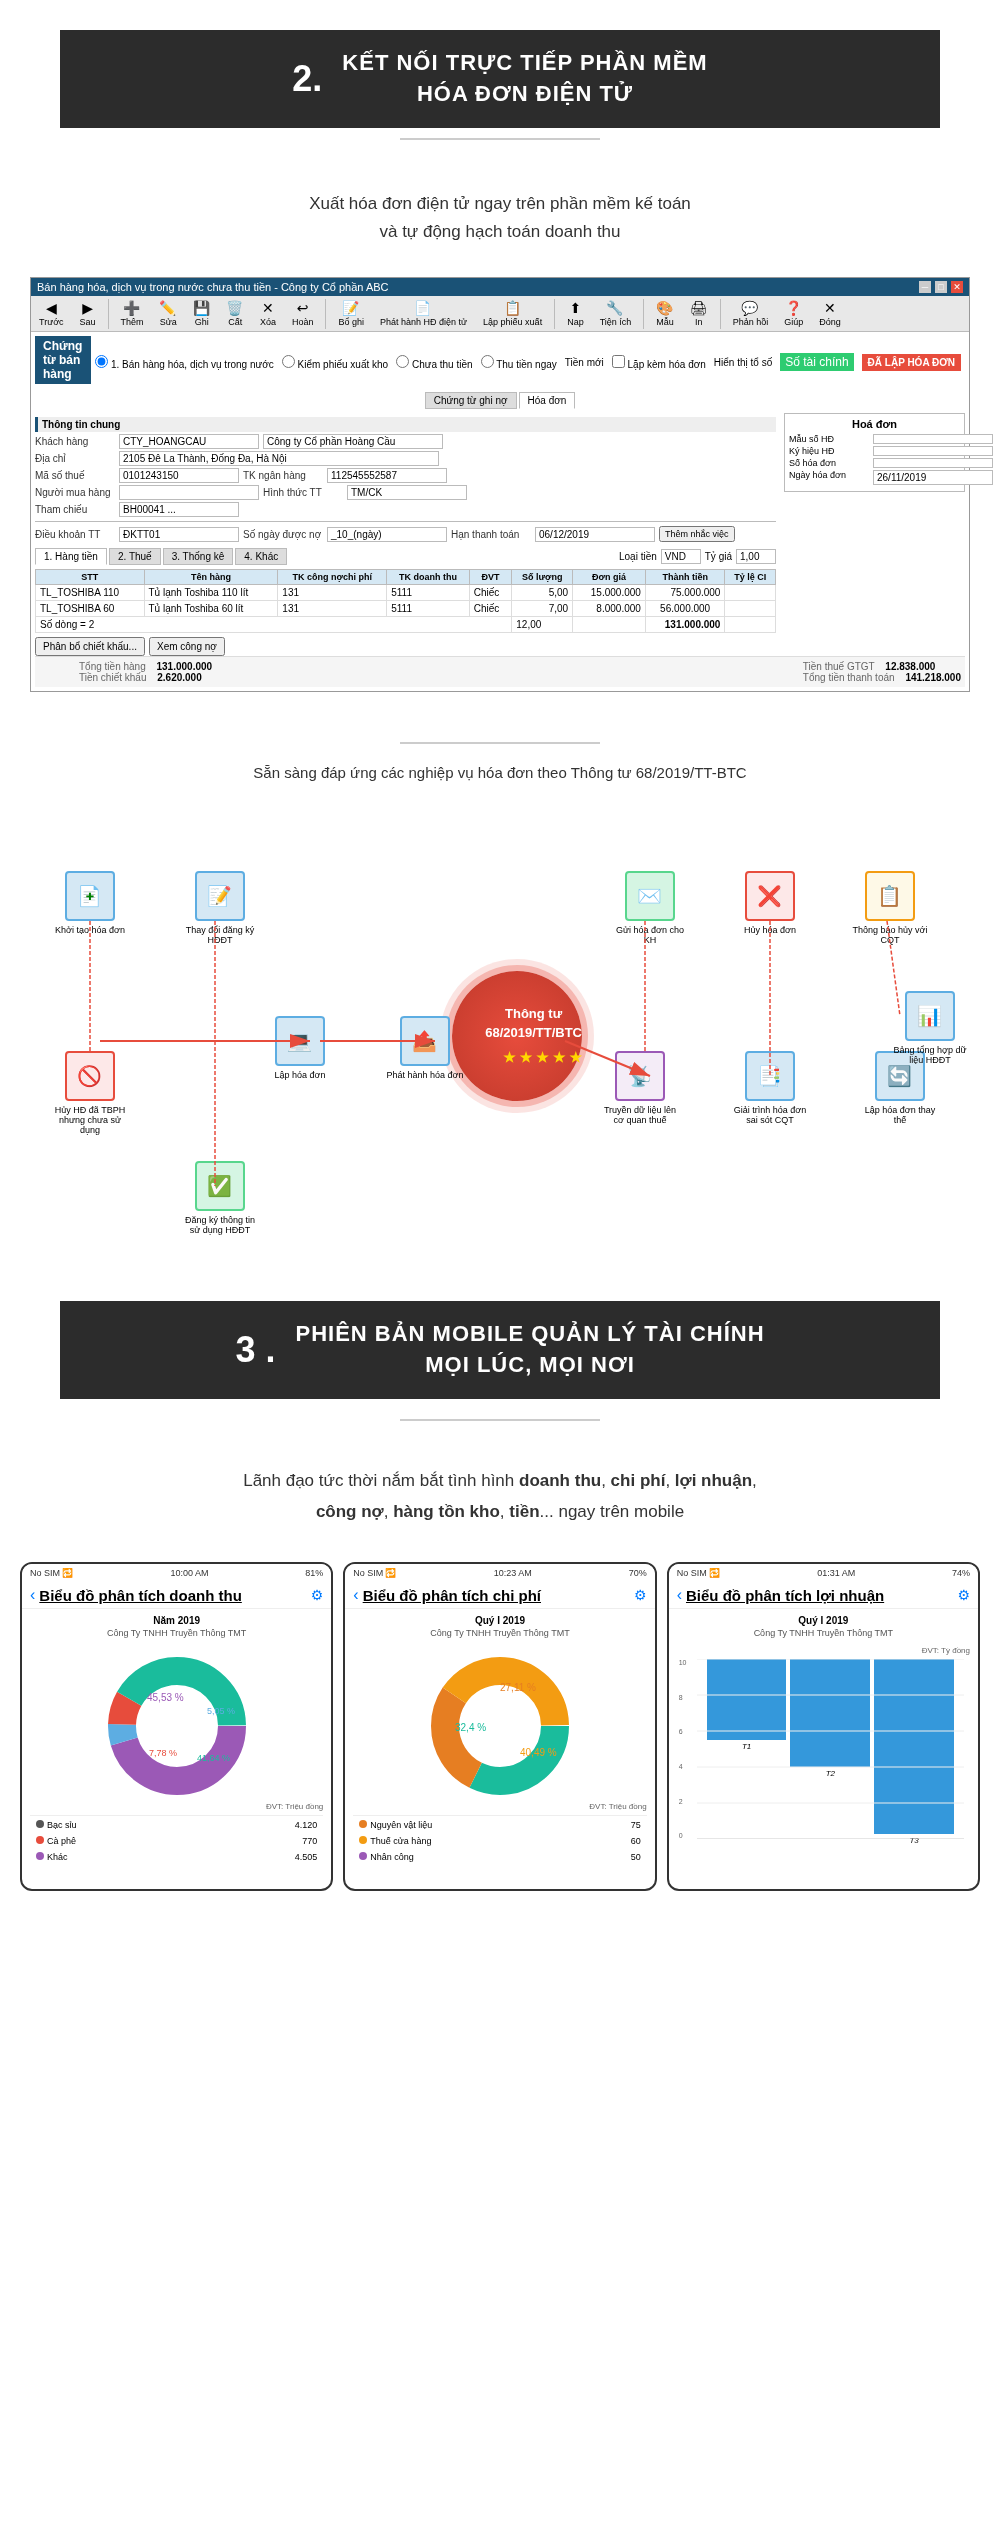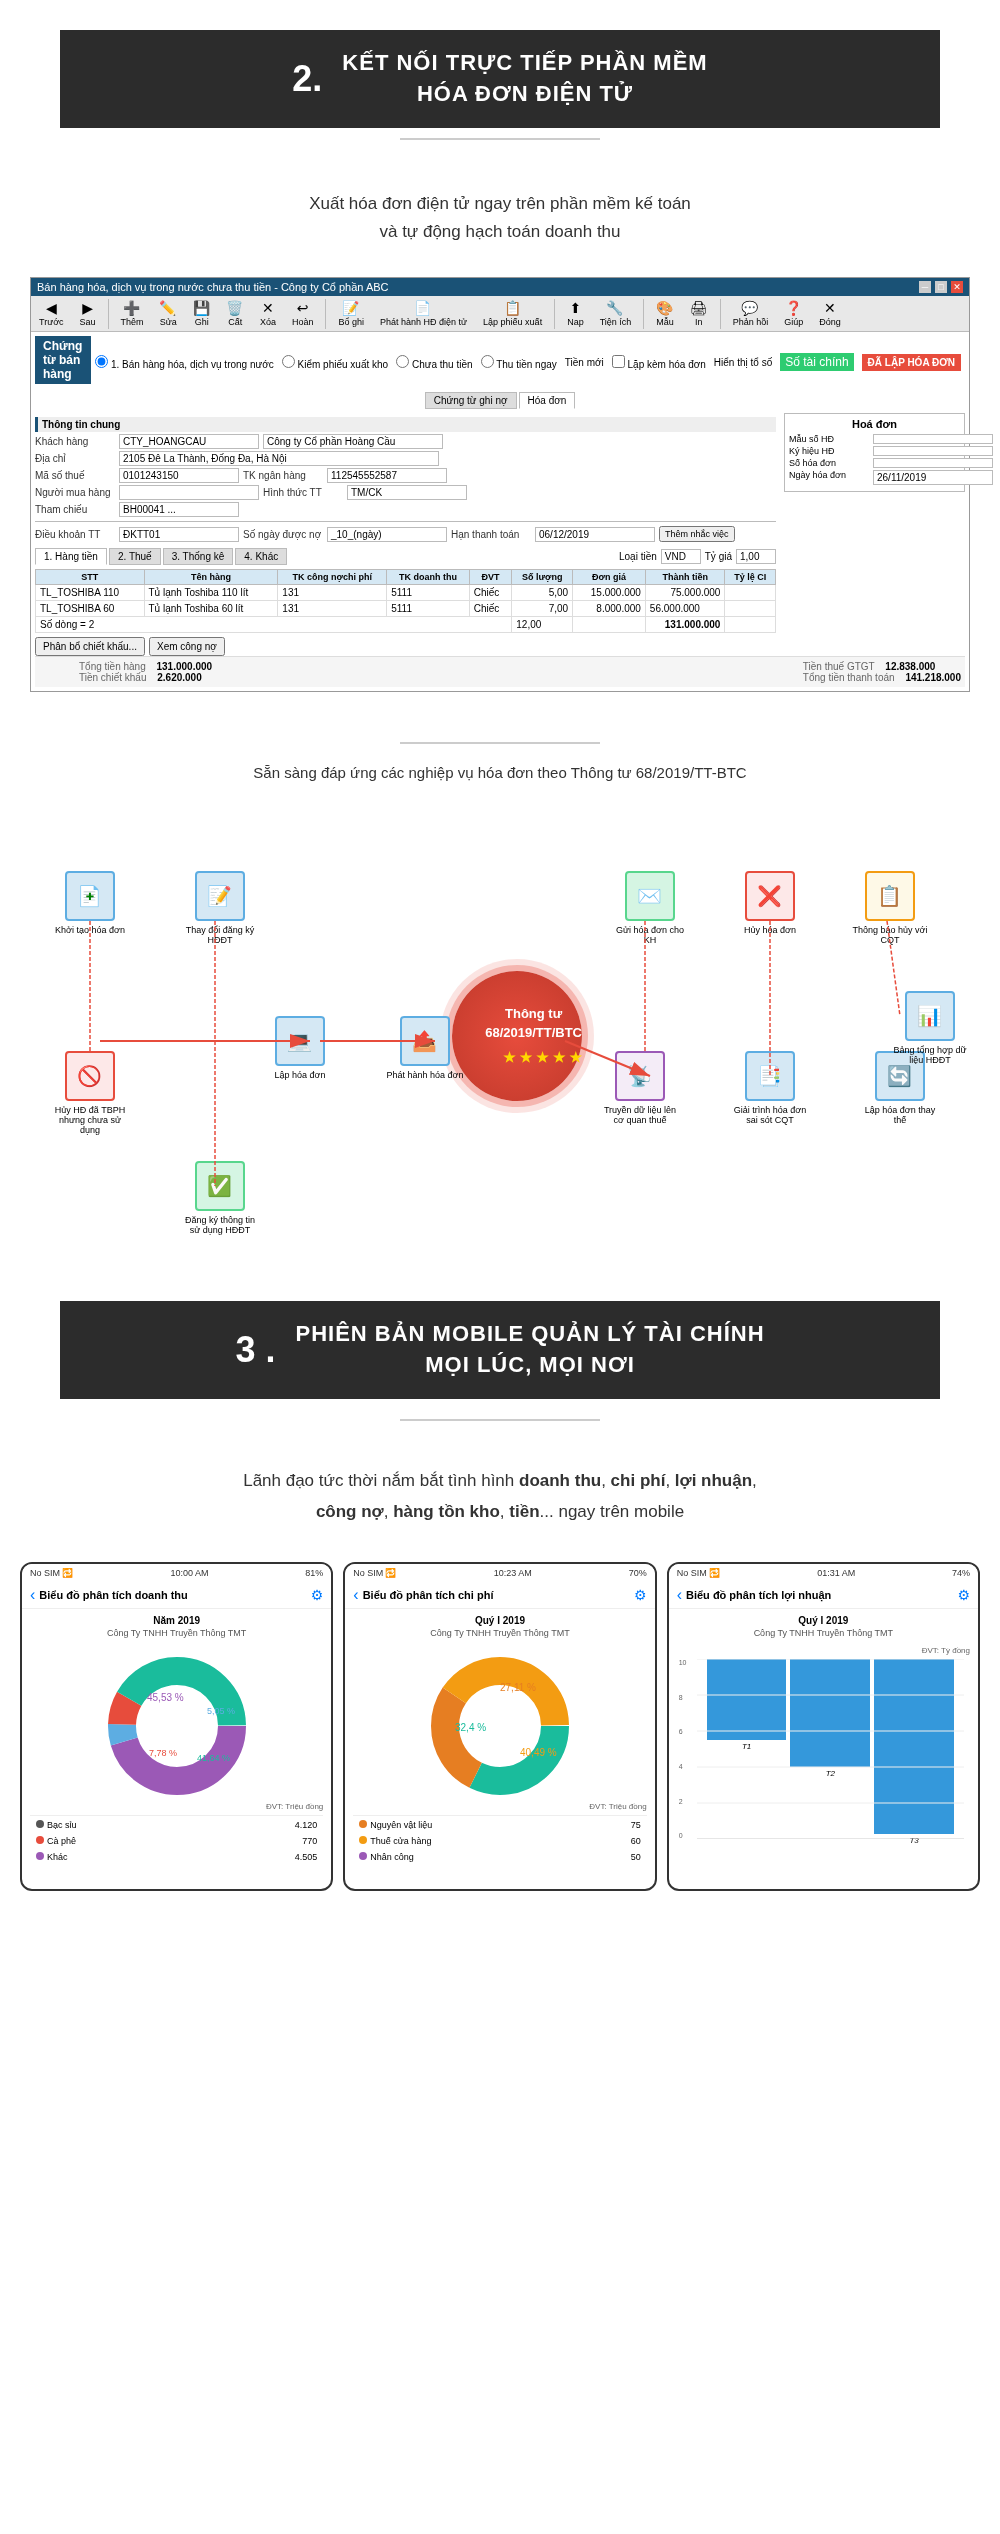--- a/index.html
+++ b/index.html
@@ -279,23 +279,24 @@
       display: flex;
       align-items: center;
       gap: 4px;
       border-bottom: 1px solid #eee;
     }
     .phone-back {
       font-size: 16px;
       color: #007AFF;
     }
     .phone-title {
-      font-size: 11px;
+      font-size: 15px;
       font-weight: bold;
       flex: 1;
+      text-decoration: underline;
     }
     .phone-gear {
       font-size: 14px;
       color: #007AFF;
     }
     .phone-chart-area {
       padding: 6px 8px;
       min-height: 280px;
     }
     .phone-period {
@@ -623,21 +624,21 @@
         <td></td>
       </tr>
               <tr>
         <td>TL_TOSHIBA 60</td>
         <td>Tủ lạnh Toshiba 60 lít</td>
         <td>131</td>
         <td>5111</td>
         <td>Chiếc</td>
         <td style="text-align:right;">7,00</td>
         <td style="text-align:right;">8.000.000</td>
-        <td style="text-align:left;">56.000.000</td>
+        <td style="text-align:center;">56.000.000</td>
         <td></td>
       </tr>
             </tbody>
           <tfoot>
             <tr>
               <td colspan="5"><span>Số dòng = 2</span></td>
               <td>12,00</td>
               <td></td>
               <td style="font-weight:bold;text-align:right;">131.000.000</td>
               <td></td>

